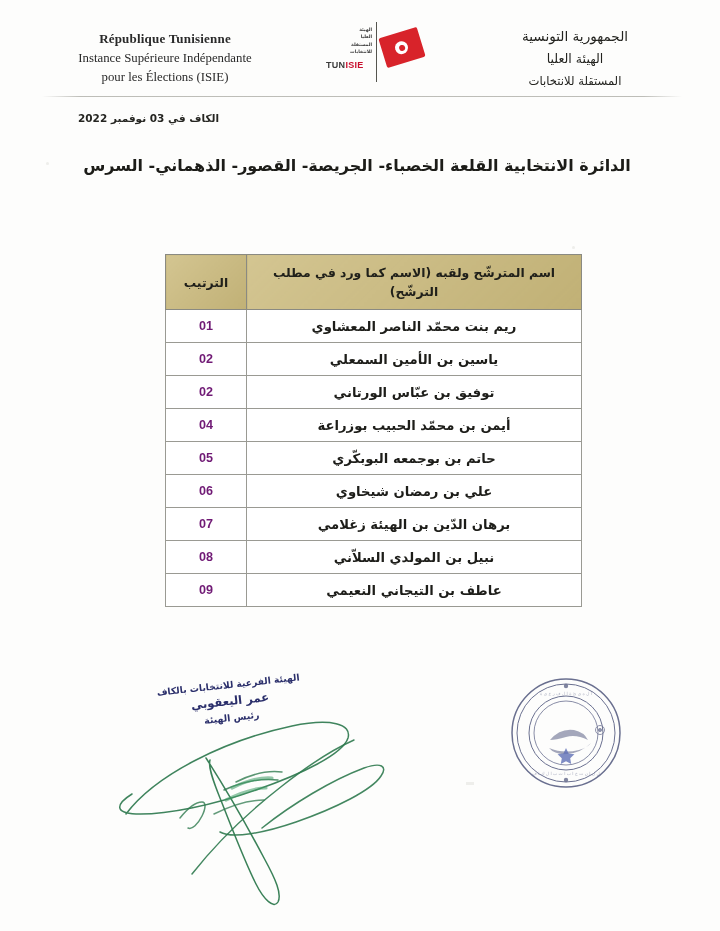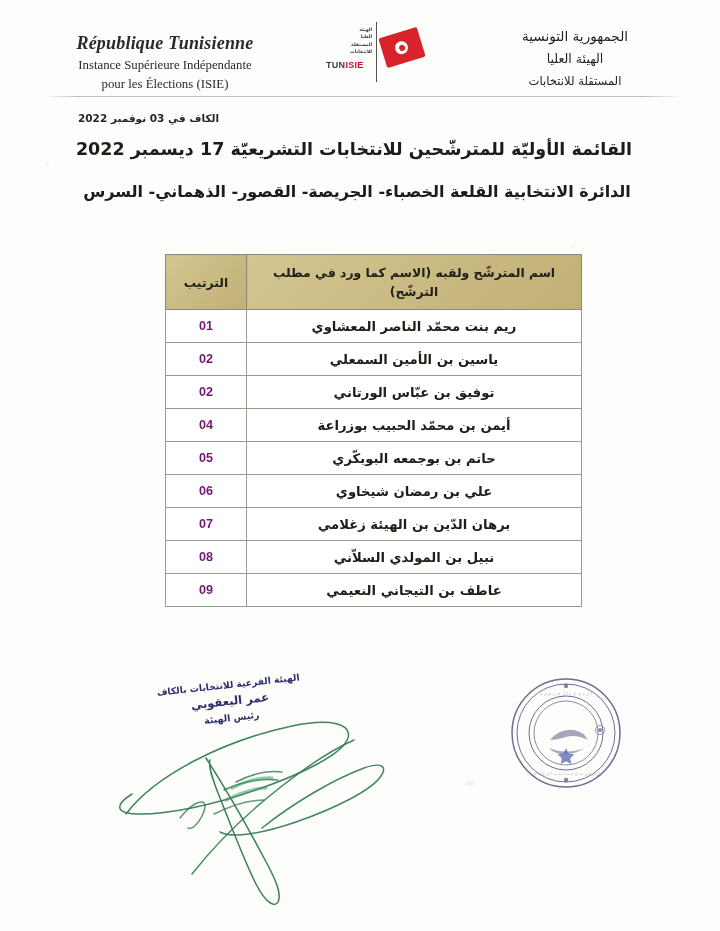--- a/index.html
+++ b/index.html
@@ -35,24 +35,23 @@
   .header-fr {
     width: 250px;
     padding-left: 40px;
     text-align: center;
     font-family: "Liberation Serif", "DejaVu Serif", serif;
     color: #2a2a2a;
     padding-top: 14px;
   }
   .header-fr .fr-line1 {
     font-weight: bold;
-    font-size: 18px;
+    font-size: 13px;
     letter-spacing: .2px;
     line-height: 1.45;
-    font-style: italic;
   }
   .header-fr .fr-line2,
   .header-fr .fr-line3 {
     font-size: 12.8px;
     line-height: 1.5;
     text-align: center;
   }
 
   .header-logo {
     width: 130px;
@@ -365,21 +364,20 @@
       <span class="ar-line2">الهيئة العليا</span>
       <span class="ar-line3">المستقلة للانتخابات</span>
     </div>
   </div>
 
   <div class="header-rule"></div>
 
   <div class="date-line">الكاف في 03 نوفمبر 2022</div>
 
   <div class="title-block">
-    <div class="doc-title">القائمة الأوليّة للمترشّحين للانتخابات التشريعيّة 17 ديسمبر 2022</div>
     <div class="doc-subtitle">الدائرة الانتخابية القلعة الخصباء- الجريصة- القصور- الذهماني- السرس</div>
   </div>
 
   <div class="table-wrap">
     <table class="cand-table">
       <thead>
         <tr>
           <th class="col-name" style="background-color: rgb(203, 186, 124); text-align: center;">اسم المترشّح ولقبه (الاسم كما ورد في مطلب الترشّح)</th>
           <th class="col-rank" style="background-color: rgb(203, 186, 124);">الترتيب</th>
         </tr>

